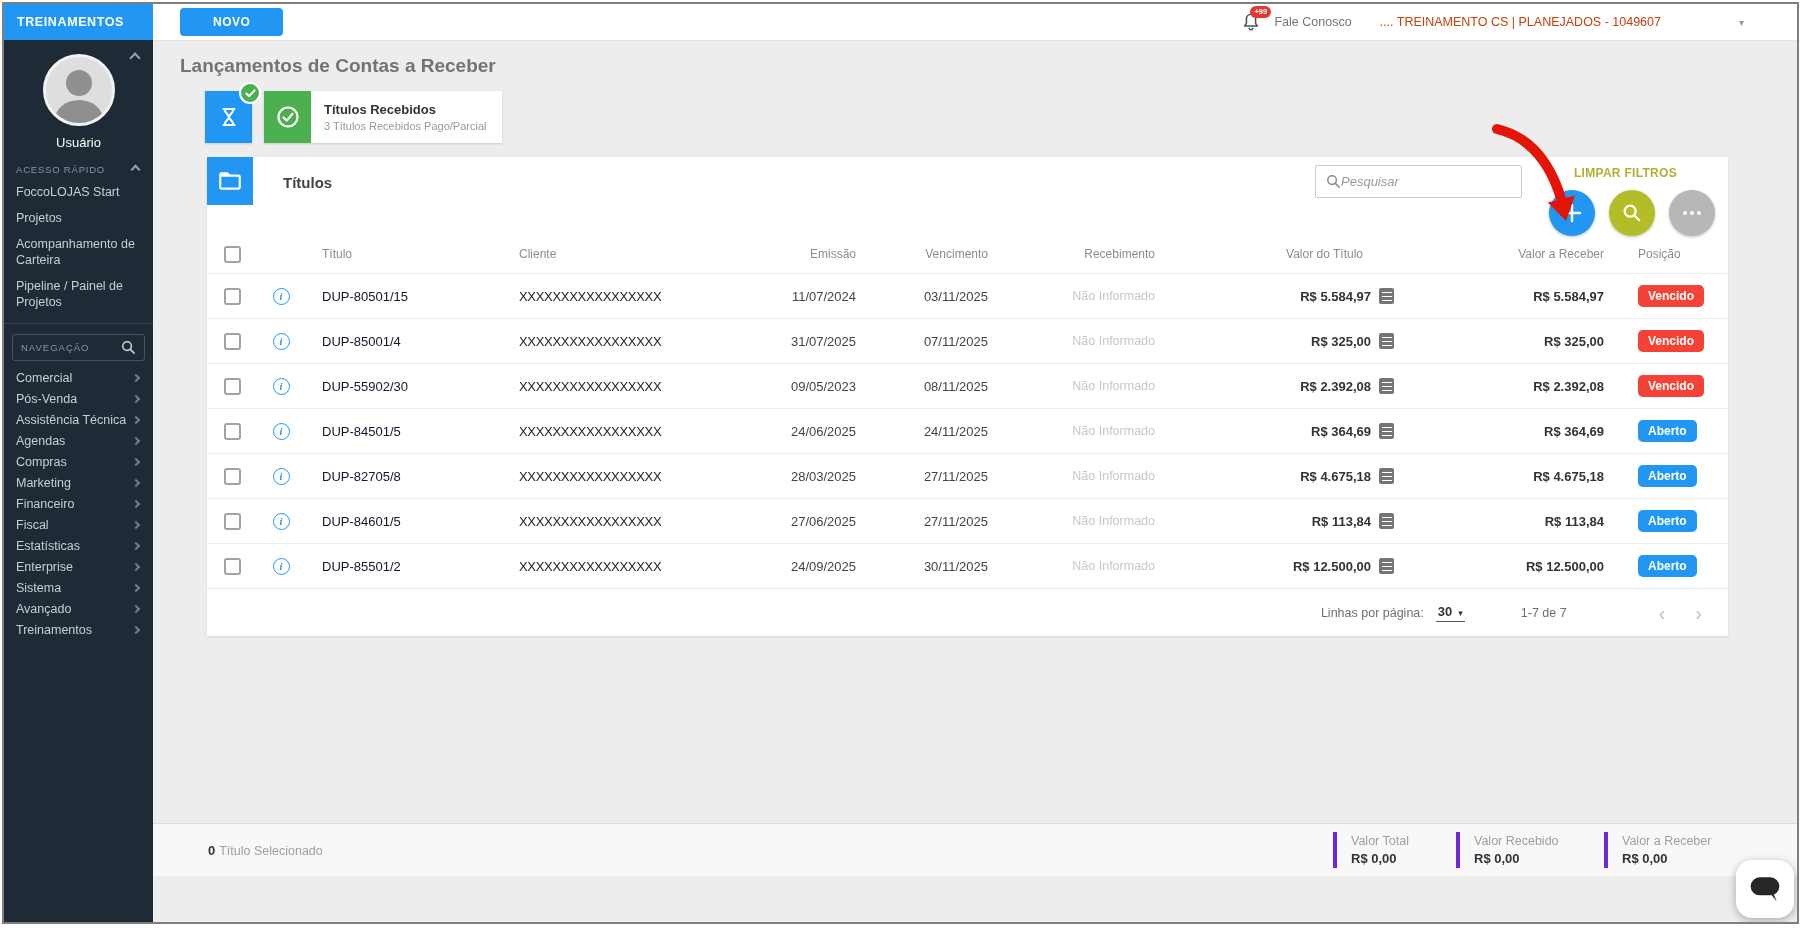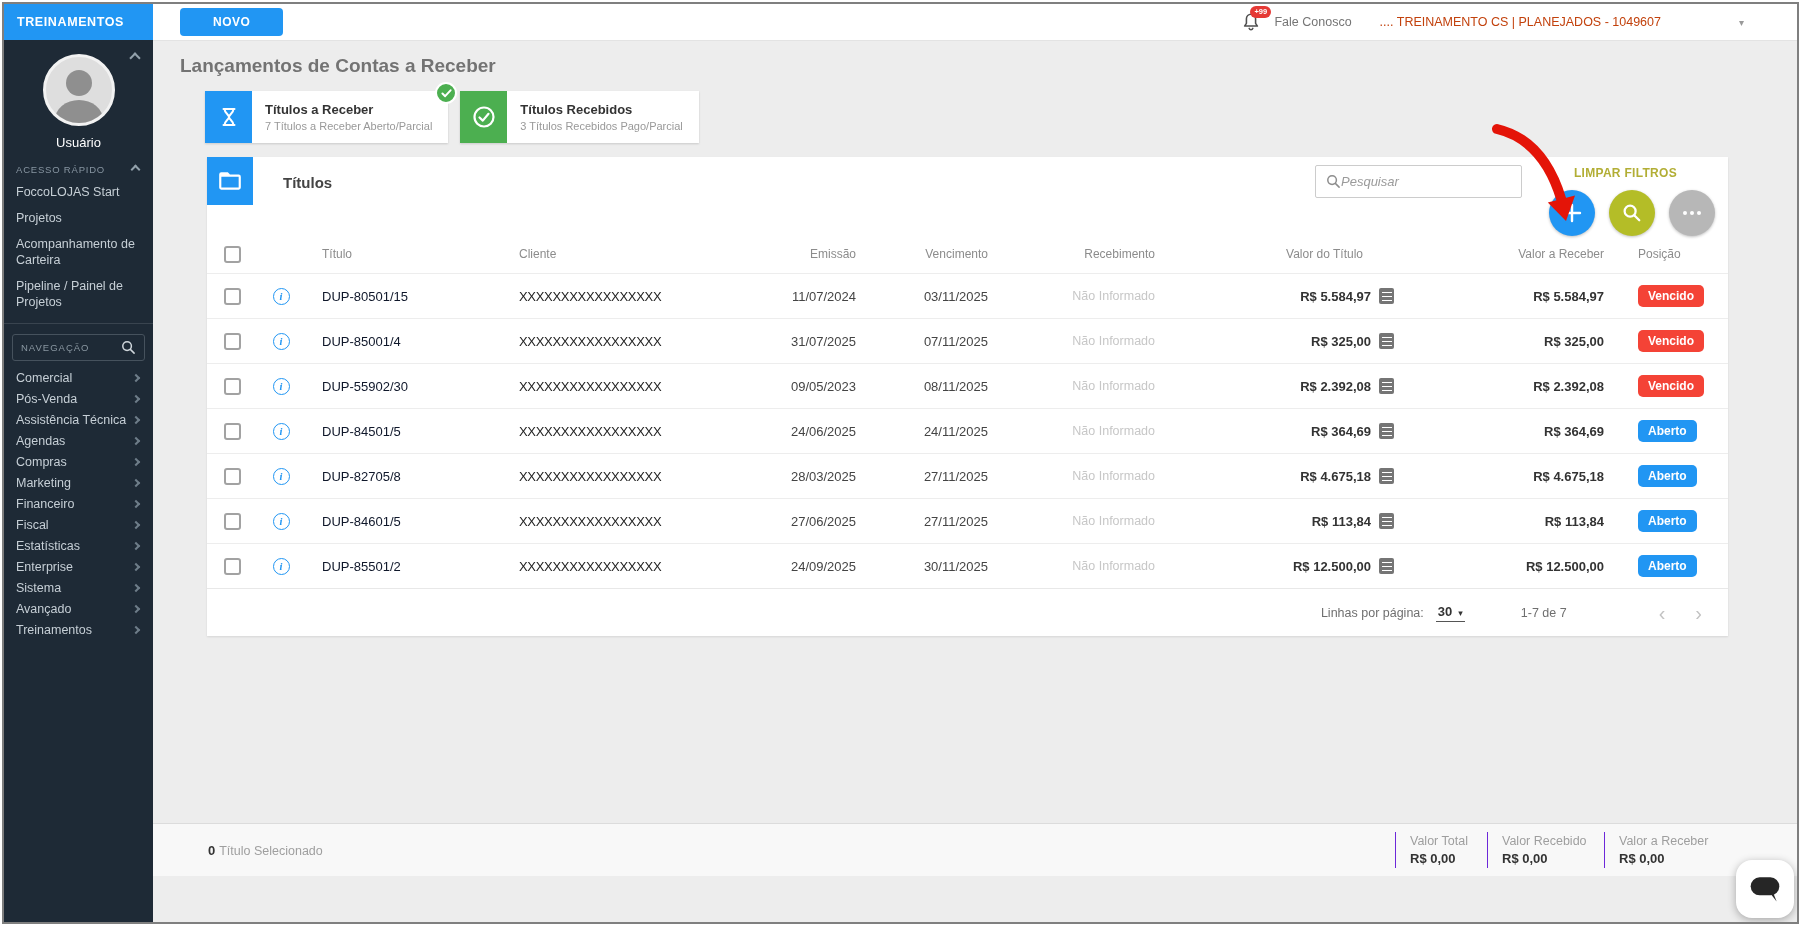--- a/index.html
+++ b/index.html
@@ -98,21 +98,21 @@
   .pg-next { margin-left:30px; }
 
   .arrow-annotation { position:absolute; left:0; top:0; width:1644px; height:880px; pointer-events:none; z-index:50; }
 
   
   .footer { position:absolute; left:0; right:0; bottom:16px; height:83px; }
   .f-row1 { height:53px; background:#f8f8f8; border-top:1px solid #dcdcdc; display:flex; align-items:center; }
   .sel { padding-left:55px; font-size:12.5px; color:#9f9f9f; }
   .sel b { color:#333; font-size:13px; margin-right:4px; }
   .stats { margin-left:auto; margin-right:72px; display:flex; }
-  .stat { border-left:1px solid #6d28d9; padding:2px 0 2px 14px; }
+  .stat { border-left:4px solid #6d28d9; padding:2px 0 2px 14px;margin-left:31px; }
   .stat .s-label { color:#9e9e9e; font-size:12.5px; }
   .stat .s-value { color:#333; font-size:13px; font-weight:bold; margin-top:3px; }
   .f-row2 { height:42px; background:#fcfcfc; border-top:1px solid #e2e2e2; display:flex; align-items:center; justify-content:flex-end; padding-right:80px; }
   .mais { color:#1a86e8; font-weight:bold; font-size:13px; margin-right:26px; cursor:pointer; }
   .receber { background:#2196f3; color:#fff; border:none; border-radius:6px; font-weight:bold; font-size:12.5px; padding:8px 15px; cursor:pointer; font-family:inherit; }
 
   .chat-widget { position:absolute; right:3px; bottom:4px; width:58px; height:58px; background:#fff; border-radius:16px; box-shadow:0 2px 8px rgba(0,0,0,.3); display:flex; align-items:center; justify-content:center; cursor:pointer; z-index:60; }
 </style>
 </head>
 <body>
@@ -222,24 +222,20 @@
   <main class="main">
     <h1 class="page-title">Lançamentos de Contas a Receber</h1>
 
     <div class="tab-cards">
       <div class="tab-card active">
         <div class="tc-icon blue">
           <svg width="24" height="24" viewBox="0 0 24 24">
               <path d="M6.5 4h11M6.5 20h11M7.5 4c0 4 4.5 5.5 4.5 8s-4.5 4-4.5 8M16.5 4c0 4-4.5 5.5-4.5 8s4.5 4 4.5 8" fill="none" stroke="#fff" stroke-width="2" stroke-linecap="round"></path>
             </svg>
         </div>
-        <div class="tc-text">
-          <div class="tc-title">Títulos a Receber</div>
-          <div class="tc-sub">7 Títulos a Receber Aberto/Parcial</div>
-        </div>
         <span class="tc-badge">
           <svg width="11" height="9" viewBox="0 0 12 10">
               <polyline points="1.5,5 4.5,8 10.5,1.5" fill="none" stroke="#fff" stroke-width="2.2" stroke-linecap="round" stroke-linejoin="round"></polyline>
             </svg>
         </span>
       </div>
       <div class="tab-card">
         <div class="tc-icon green">
           <svg width="26" height="26" viewBox="0 0 26 26">
               <circle cx="13" cy="13" r="9.5" fill="none" stroke="#fff" stroke-width="2.2"></circle>

